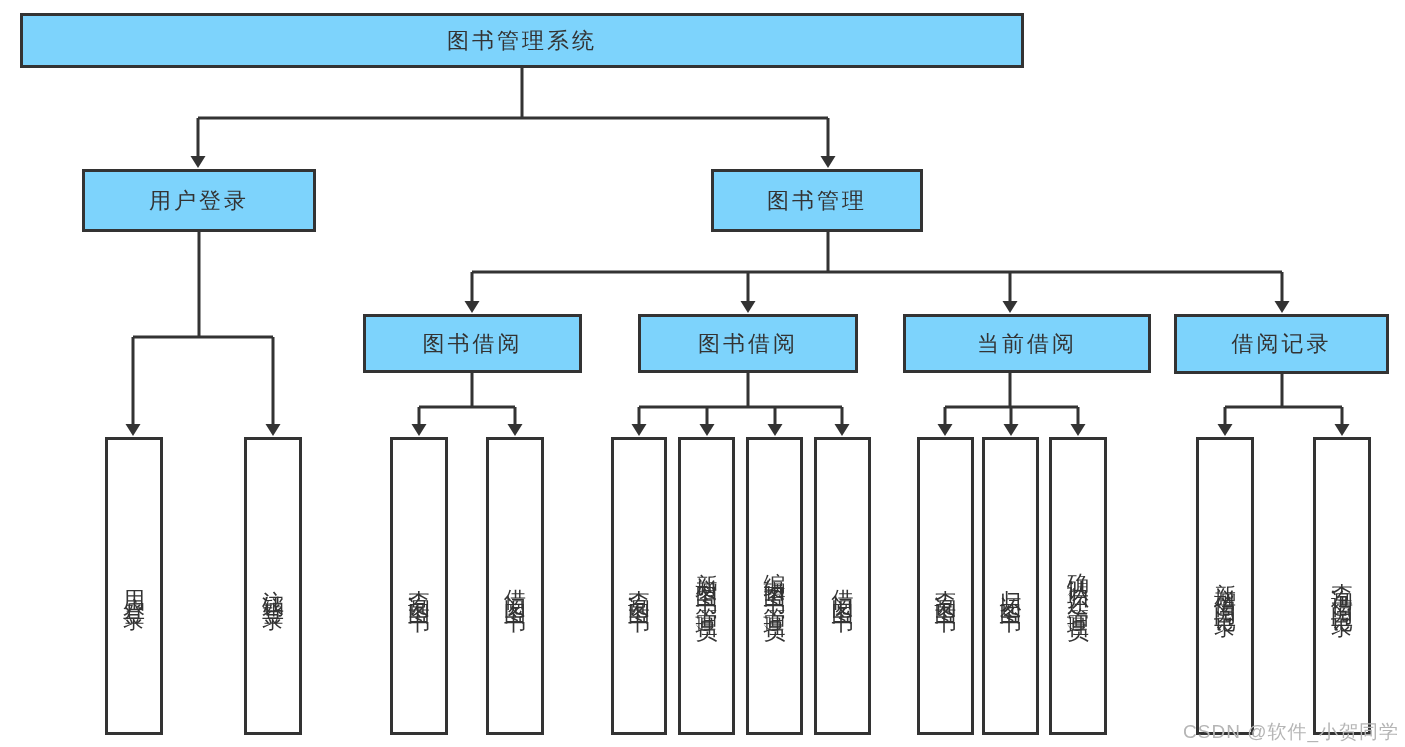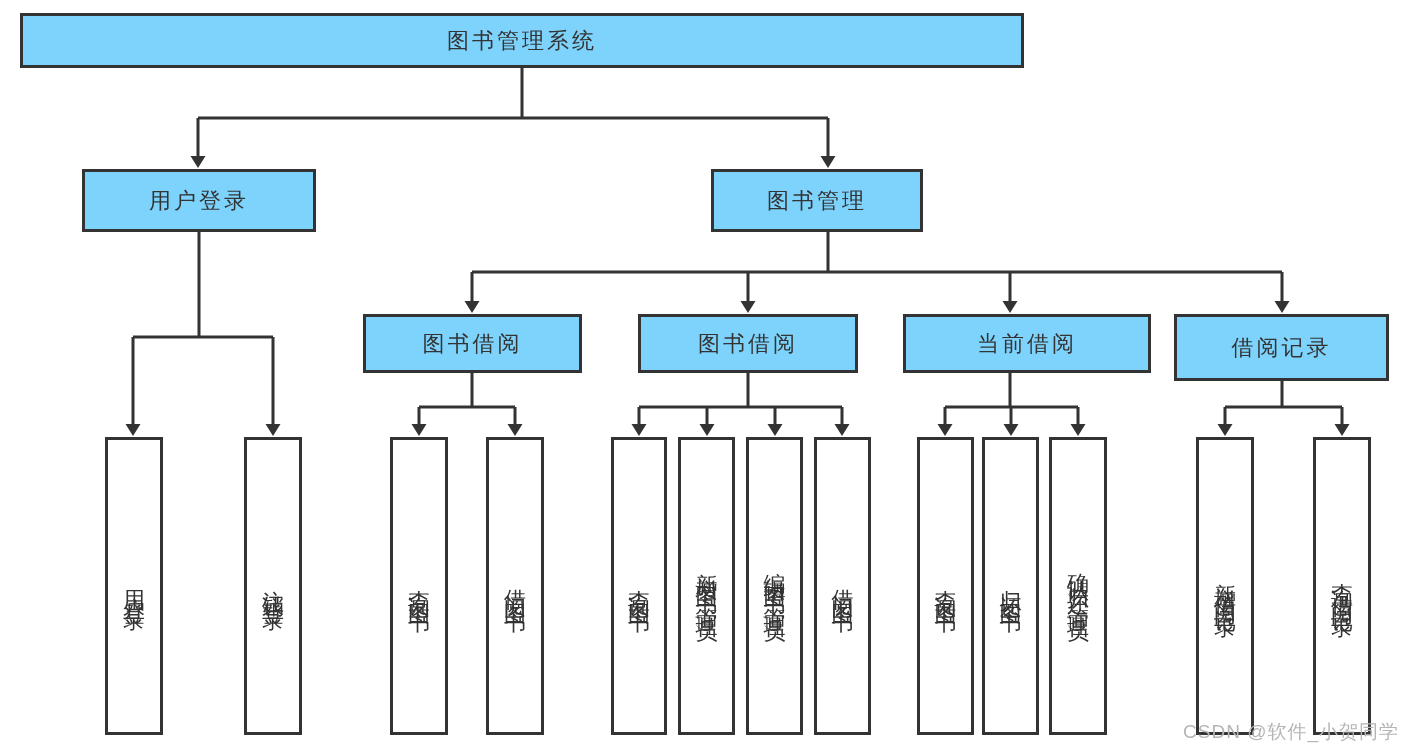--- a/index.html
+++ b/index.html
@@ -68,21 +68,21 @@
 </svg>
 
 <div class="box" style="left:20px;top:13px;width:1004px;height:55px;">图书管理系统</div>
 
 <div class="box" style="left:82px;top:169px;width:234px;height:63px;">用户登录</div>
 <div class="box" style="left:711px;top:169px;width:212px;height:63px;">图书管理</div>
 
 <div class="box" style="left:363px;top:314px;width:219px;height:59px;">图书借阅</div>
 <div class="box" style="left:638px;top:314px;width:220px;height:59px;">图书借阅</div>
 <div class="box" style="left:903px;top:314px;width:248px;height:59px;">当前借阅</div>
-<div class="box" style="left:1174px;top:314px;width:215px;height:67px;">借阅记录</div>
+<div class="box" style="left:1174px;top:314px;width:215px;height:60px;">借阅记录</div>
 
 <div class="vbox" style="left:105px;top:437px;width:58px;height:298px;">
   <span class="vtext">用户登录</span>
 </div>
 <div class="vbox" style="left:244px;top:437px;width:58px;height:298px;">
   <span class="vtext">注销登录</span>
 </div>
 
 <div class="vbox" style="left:390px;top:437px;width:58px;height:298px;">
   <span class="vtext">查询图书</span>

